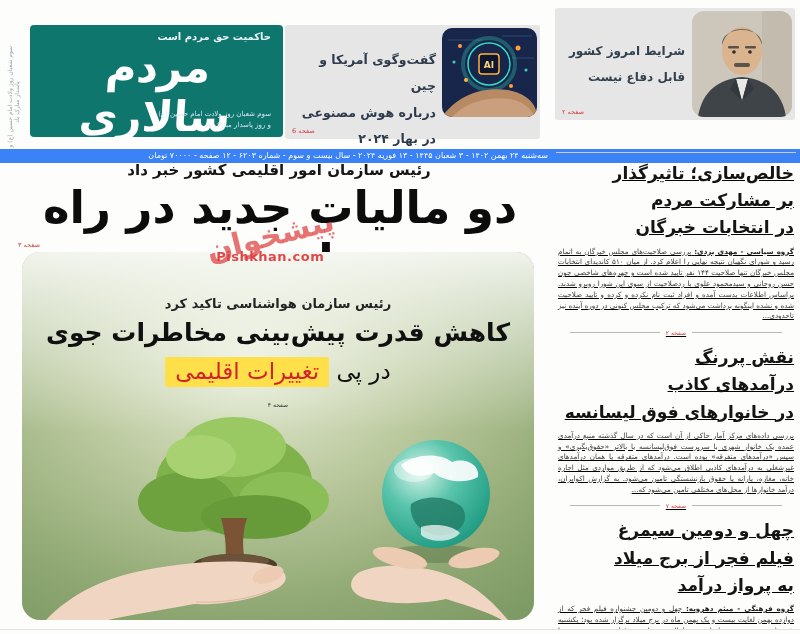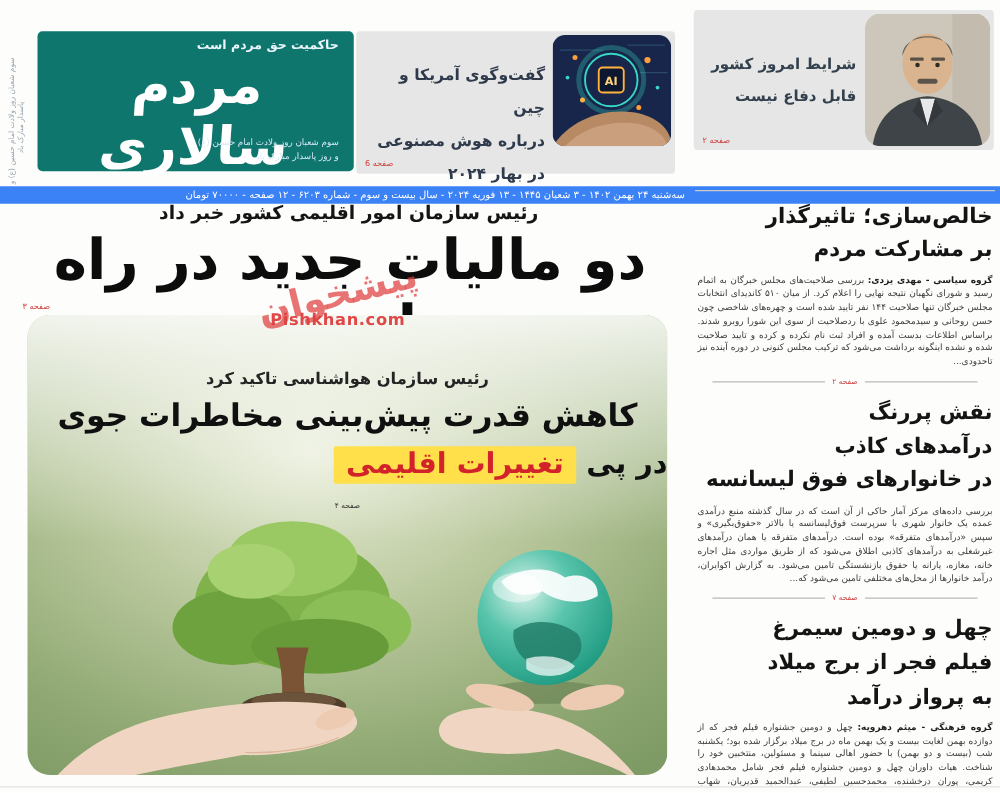--- a/index.html
+++ b/index.html
@@ -37,26 +37,26 @@
   
   .watermark { position:absolute; left:205px; top:218px; z-index:6; text-align:center; pointer-events:auto; }
   .wm-fa { font-size:30px; font-weight:bold; color:rgba(222,62,62,.72); transform:rotate(-14deg); }
   .wm-en { direction:ltr; font-size:13px; font-weight:bold; color:#e04848; letter-spacing:.5px; margin-top:-4px; }
 
   
   .photo { position:absolute; left:22px; top:252px; width:512px; height:368px; border-radius:18px; overflow:hidden; }
   .photo svg { position:absolute; inset:0; }
   .ph-kicker { position:absolute; top:44px; left:0; width:100%; text-align:center; font-size:13px; font-weight:bold; color:#242424; }
   .ph-h1 { position:absolute; top:66px; left:0; width:100%; text-align:center; font-size:25px; font-weight:bold; color:#101010; }
-  .ph-h2 { position:absolute; top:106px; left:0; width:100%; font-size:23px; font-weight:bold; color:#101010; }
+  .ph-h2 { position:absolute; top:106px; left:0; width:100%; text-align:center; font-size:23px; font-weight:normal; color:#101010; }
   .ph-h2 .hl { background:#ffdf4a; color:#d2232a; padding:1px 10px 3px; border-radius:2px; }
   .ph-pref { position:absolute; top:149px; left:0; width:100%; text-align:center; font-size:6px; color:#333; }
 
   
-  .right-col { position:absolute; left:556px; top:152px; width:240px; height:478px; border-top:1px solid #c9c9c9; padding:7px 2px 0; overflow:hidden; }
+  .right-col { position:absolute; left:556px; top:152px; width:240px; height:478px; border-top:1px solid #c9c9c9; padding:7px 2px 0; overflow:hidden;text-decoration:underline; }
   .rc-article h2 { font-size:17px; line-height:1.6; font-weight:bold; color:#141414; text-align:right; margin-bottom:5px; }
   .rc-article h2 span { display:block; }
   .rc-article p { font-size:7.2px; line-height:1.5; color:#3a3a3a; text-align:justify; }
   .rc-article p b { color:#1d1d1d;margin-top:24px; }
   .sep { display:flex; align-items:center; gap:6px; margin:7px 12px 8px; }
   .sep .rule { flex:1; border-top:1px solid #b9b9b9; height:0; }
   .sep .p { font-size:6px; color:#d04040; white-space:nowrap; }
 
   .bottom-rule { position:absolute; top:629px; left:0; width:100%; border-top:1px solid #e2e2e2; }
 </style>
@@ -194,20 +194,21 @@
     </div>
     <div class="ph-pref">صفحه ۴</div>
   </div>
 
   <div class="right-col">
 
     <article class="rc-article">
       <h2>
         <span>خالص‌سازی؛ تاثیرگذار</span>
         <span>بر مشارکت مردم</span>
+        <span>در انتخابات خبرگان</span>
       </h2>
       <p><b>گروه سیاسی - مهدی یزدی:</b> <span>بررسی صلاحیت‌های مجلس خبرگان به اتمام رسید و شورای نگهبان نتیجه نهایی را اعلام کرد. از میان ۵۱۰ کاندیدای انتخابات مجلس خبرگان تنها صلاحیت ۱۴۴ نفر تایید شده است و چهره‌های شاخصی چون حسن روحانی و سیدمحمود علوی با ردصلاحیت از سوی این شورا روبرو شدند. براساس اطلاعات بدست آمده و افراد ثبت نام نکرده و کرده و تایید صلاحیت شده و نشده اینگونه برداشت می‌شود که ترکیب مجلس کنونی در دوره آینده نیز تاحدودی...</span></p>
       <div class="sep">
         <span class="rule"></span>
         <span class="p">صفحه ۲</span>
         <span class="rule"></span>
       </div>
     </article>
 
     <article class="rc-article">

